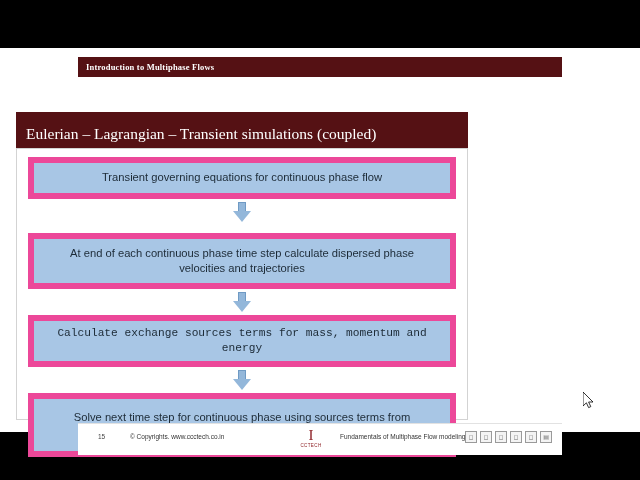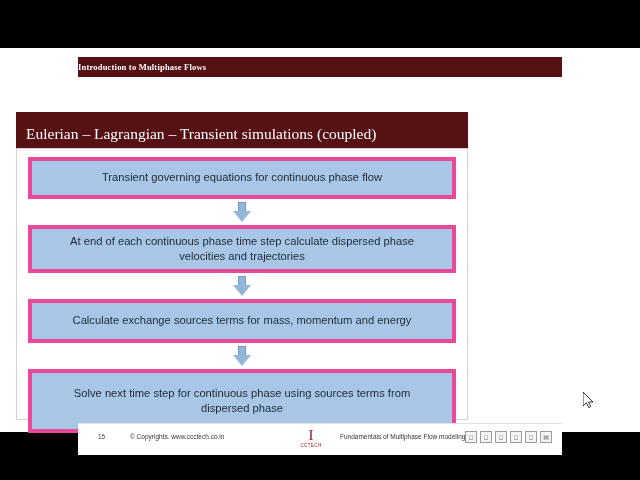--- a/index.html
+++ b/index.html
@@ -34,20 +34,21 @@
     top: 9px;
     width: 484px;
     height: 20px;
     background: #551114;
     color: #ffffff;
     font-size: 8.5px;
     font-weight: bold;
     font-family: "Liberation Serif", serif;
     display: flex;
     align-items: center;
+    padding-left: 8px;
     box-sizing: border-box;
     letter-spacing: 0.2px;
   }
   .slide-body {
     position: absolute;
     left: 78px;
     top: 29px;
     width: 484px;
     height: 346px;
     background: #ffffff;
@@ -74,36 +75,36 @@
     top: 100px;
     width: 452px;
     height: 272px;
     background: #ffffff;
     border: 1px solid #d3d3d3;
     box-sizing: border-box;
     padding: 8px 10px;
   }
   .flow-box {
     background: #a8c6e5;
-    border: 4px solid #ec4899;
+    border: 6px solid #ec4899;
     color: #1c2a36;
     font-size: 11.2px;
     text-align: center;
     display: flex;
     align-items: center;
     justify-content: center;
     box-sizing: border-box;
     padding: 4px 22px;
     line-height: 1.35;
     margin: 0 auto;
     width: 428px;
   }
   .box-1 { height: 42px; }
-  .box-2 { height: 48px; }
-  .box-3 { height: 44px; }
+  .box-2 { height: 56px; margin-top: 8px; }
+  .box-3 { height: 52px; font-family: Liberation Mono, monospace; }
   .box-4 { height: 64px; }
   .arrow-wrap {
     display: flex;
     justify-content: center;
     align-items: center;
     height: 26px;
   }
   .arrow-down {
     width: 18px;
     height: 20px;

